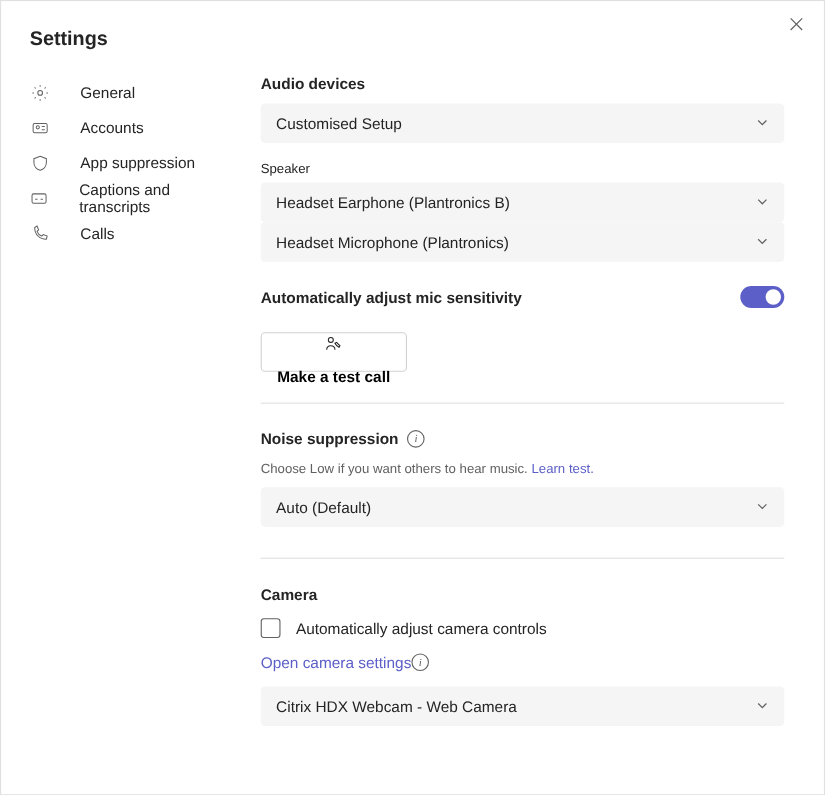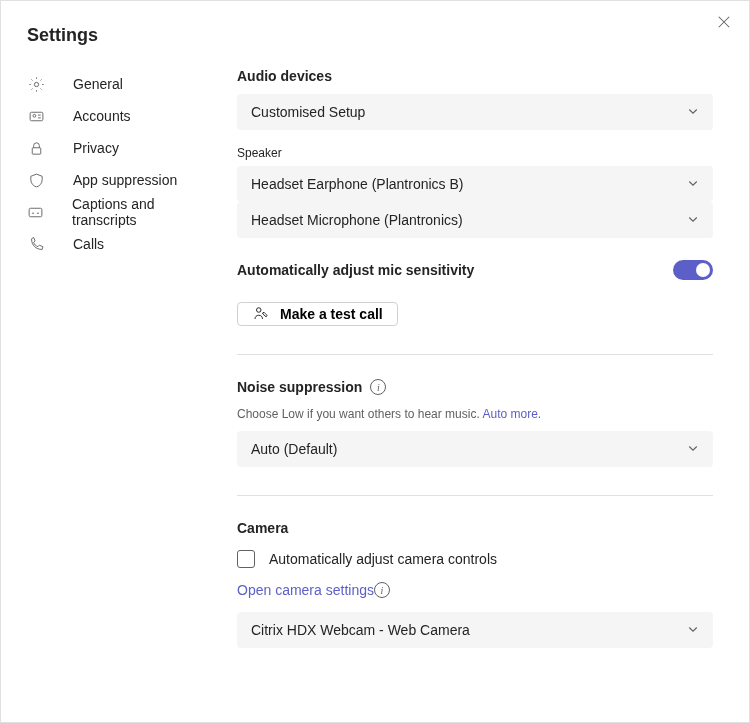--- a/index.html
+++ b/index.html
@@ -101,29 +101,30 @@
       position: absolute;
       width: 14px; height: 14px;
       background: #fff;
       border-radius: 50%;
       top: 3px; right: 3px;
     }
     .btn-outline {
       display: inline-flex;
       align-items: center;
       gap: 10px;
-      height: 24px;
+      height: 36px;
       padding: 0 14px;
       border: 1px solid #d1d1d1;
       border-radius: 4px;
       background: #fff;
       font-weight: 600;
       font-size: 14px;
       cursor: pointer;
       margin-top: 22px;
+      flex-direction: column;
     }
     .btn-outline svg { width: 18px; height: 18px; stroke: #242424; fill: none; stroke-width: 1.3; }
     .divider {
       border: none;
       border-top: 1px solid #e0e0e0;
       margin: 28px 0 24px 0;
     }
     .heading-info {
       display: flex;
       align-items: center;
@@ -195,29 +196,20 @@
             <rect x="3" y="6" width="18" height="12" rx="2"></rect>
             <circle cx="9" cy="11" r="2"></circle>
             <path d="M14 10h4M14 14h4"></path>
           </svg>
         </span>
       <span>Accounts</span>
     </div>
     <div class="nav-item">
       <span class="nav-icon">
           <svg viewBox="0 0 24 24">
-            <rect x="6" y="11" width="12" height="9" rx="1"></rect>
-            <path d="M8 11V8a4 4 0 0 1 8 0v3"></path>
-          </svg>
-        </span>
-      <span>Privacy</span>
-    </div>
-    <div class="nav-item">
-      <span class="nav-icon">
-          <svg viewBox="0 0 24 24">
             <path d="M12 3l8 3v5c0 5-3.5 9-8 10-4.5-1-8-5-8-10V6l8-3z"></path>
           </svg>
         </span>
       <span>App suppression</span>
     </div>
     <div class="nav-item">
       <span class="nav-icon">
           <svg viewBox="0 0 24 24">
             <rect x="3" y="6" width="18" height="12" rx="2"></rect>
             <path d="M7 13h3M14 13h3"></path>
@@ -275,21 +267,21 @@
     </button>
 
     <hr class="divider">
 
     <div class="heading-info">
       <span class="h">Noise suppression</span>
       <span class="info-icon">i</span>
     </div>
     <div class="help-text">
       <span>Choose Low if you want others to hear music.</span>
-      <span class="link">Auto more.</span>
+      <span class="link">Learn test.</span>
     </div>
     <div class="select">
       <span class="select-value">Auto (Default)</span>
       <span class="chevron"><svg viewBox="0 0 16 16">
             <path d="M3 6l5 5 5-5"></path>
           </svg></span>
     </div>
 
     <hr class="divider">
 

